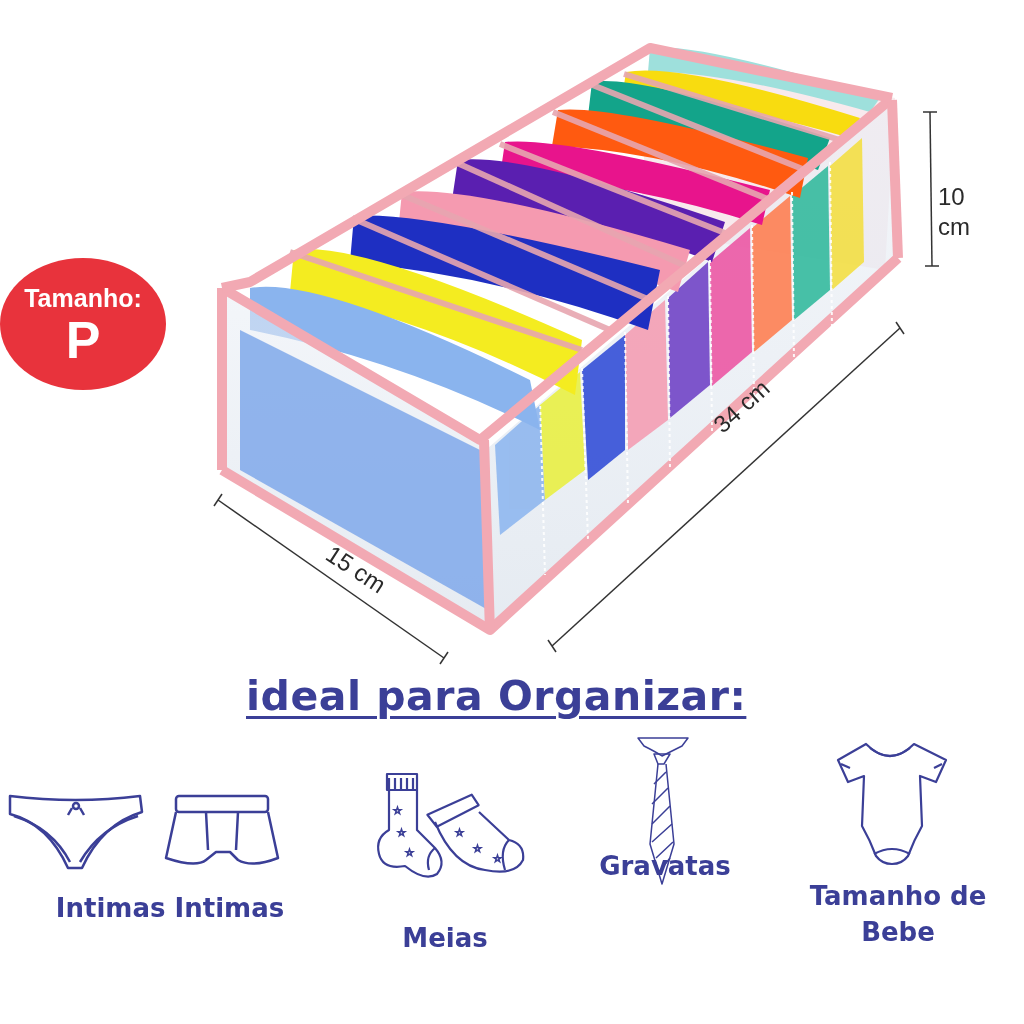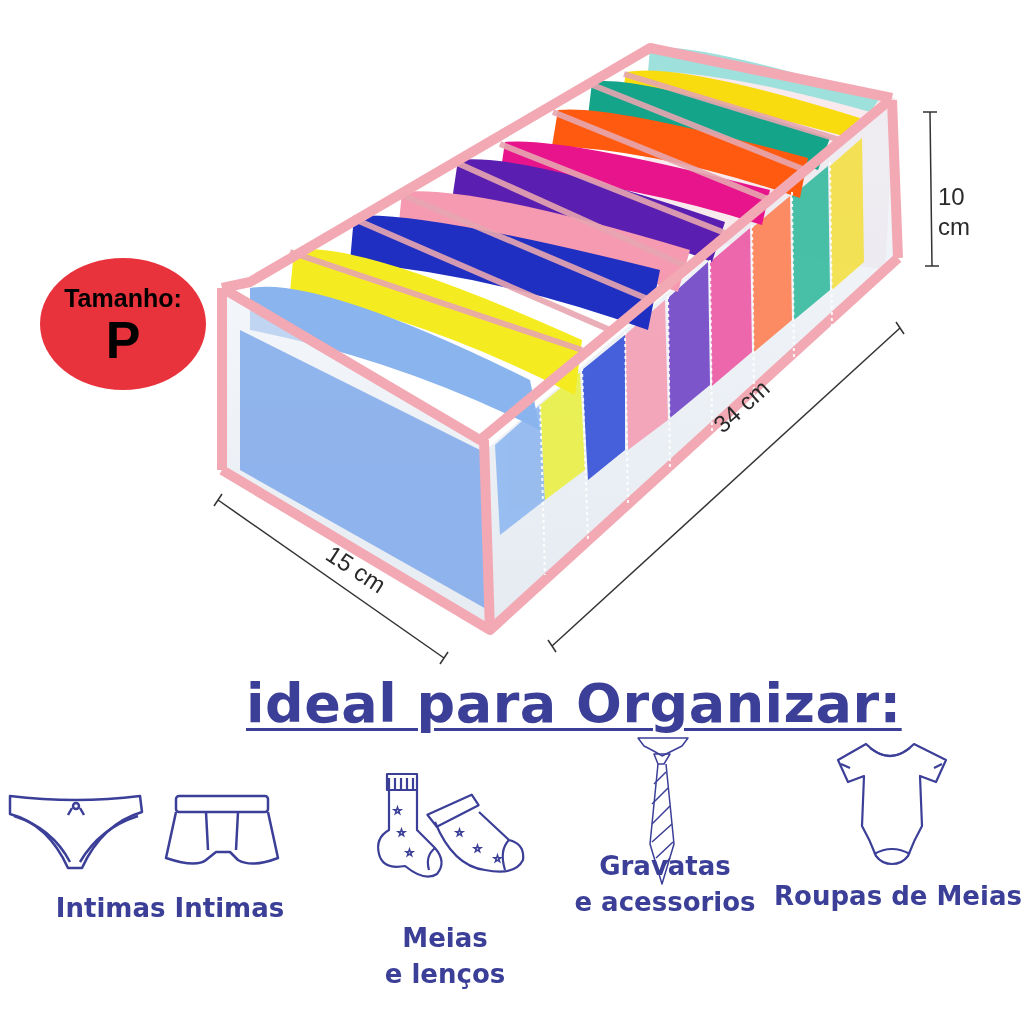--- a/index.html
+++ b/index.html
@@ -1,22 +1,22 @@
 <!DOCTYPE html>
 <html><head>
 <meta charset="utf-8">
 <style>
   html,body{margin:0;padding:0;background:#ffffff;}
   body{width:1024px;height:1024px;position:relative;overflow:hidden;font-family:"DejaVu Sans","Liberation Sans",sans-serif;}
   .abs{position:absolute;}
-  .badge{left:0;top:258px;width:166px;height:132px;border-radius:50%;background:#e8333c;color:#000000;text-align:center;margin-left:40px;}
+  .badge{left:0;top:258px;width:166px;height:132px;border-radius:50%;background:#e8333c;color:#ffffff;text-align:center;}
   .badge .t1{position:absolute;left:0;right:0;top:26px;font-family:"Liberation Sans",sans-serif;font-weight:bold;font-size:25px;}
   .badge .t2{position:absolute;left:0;right:0;top:52px;font-family:"Liberation Sans",sans-serif;font-weight:bold;font-size:52px;line-height:60px;}
   .dim{font-family:"Liberation Sans",sans-serif;font-size:24px;color:#2a2a2a;}
-  .heading{left:246px;top:672px;font-family:"DejaVu Sans",sans-serif;font-weight:bold;font-size:54px;color:#3b3f97;text-decoration:underline;text-decoration-thickness:3px;text-underline-offset:6px;letter-spacing:0.5px;}
+  .heading{left:246px;top:672px;font-family:"DejaVu Sans",sans-serif;font-weight:bold;font-size:41px;color:#3b3f97;text-decoration:underline;text-decoration-thickness:3px;text-underline-offset:6px;letter-spacing:0.5px;}
   .lbl{font-family:"DejaVu Sans",sans-serif;font-weight:bold;color:#3b3f97;font-size:26px;text-align:center;line-height:36px;}
   svg{position:absolute;overflow:visible;}
 </style>
 </head>
 <body>
 
 <div class="abs badge">
   <div class="t1">Tamanho:</div>
   <div class="t2">P</div>
 </div>
@@ -149,37 +149,35 @@
     <text x="18" y="44" font-size="10" fill="#3b3f97">☆</text>
     <text x="22" y="66" font-size="10" fill="#3b3f97">☆</text>
     <text x="30" y="86" font-size="10" fill="#3b3f97">☆</text>
     <text x="80" y="66" font-size="10" fill="#3b3f97">☆</text>
     <text x="98" y="82" font-size="10" fill="#3b3f97">☆</text>
     <text x="118" y="92" font-size="10" fill="#3b3f97">☆</text>
   </g>
 </svg>
 <div class="abs lbl" style="left:360px;top:920px;width:170px;">
   <div>Meias</div>
-  <div>e lenços</div>
 </div>
 
 <svg width="60" height="160" style="left:636px;top:734px;">
   <g stroke="#3b3f97" stroke-width="1.5" fill="none" stroke-linejoin="round">
     <path d="M2,4 L52,4 L46,12 Q30,20 26,22 Q20,18 8,12 Z"></path>
     <path d="M18,20 L34,20 L28,30 L22,30 Z"></path>
     <path d="M22,30 L14,110 L26,150 L38,110 L30,30"></path>
     <path d="M18,50 L30,38 M16,70 L32,54 M16,90 L34,72 M16,108 L36,90 M20,124 L37,108 M23,138 L34,124"></path>
   </g>
 </svg>
 <div class="abs lbl" style="left:560px;top:848px;width:210px;">
   <div>Gravatas</div>
-  <div>e acessorios</div>
 </div>
 
 <svg width="120" height="130" style="left:836px;top:740px;">
   <g stroke="#3b3f97" stroke-width="2.2" fill="none" stroke-linejoin="round">
     <path d="M30,4 Q54,28 78,4 L110,20 L100,42 L84,36 L86,86 Q78,100 72,116 Q66,124 56,124 Q46,124 40,116 Q34,100 26,86 L28,36 L12,42 L2,20 Z"></path>
     <path d="M34,8 Q54,24 74,8"></path>
     <path d="M38,114 Q56,104 74,114"></path>
     <path d="M5,24 L14,28 M106,24 L98,28"></path>
   </g>
 </svg>
-<div class="abs lbl" style="left:772px;top:878px;width:252px;">Roupas de Meias</div>
+<div class="abs lbl" style="left:772px;top:878px;width:252px;">Tamanho de Bebe</div>
 
 </body></html>

